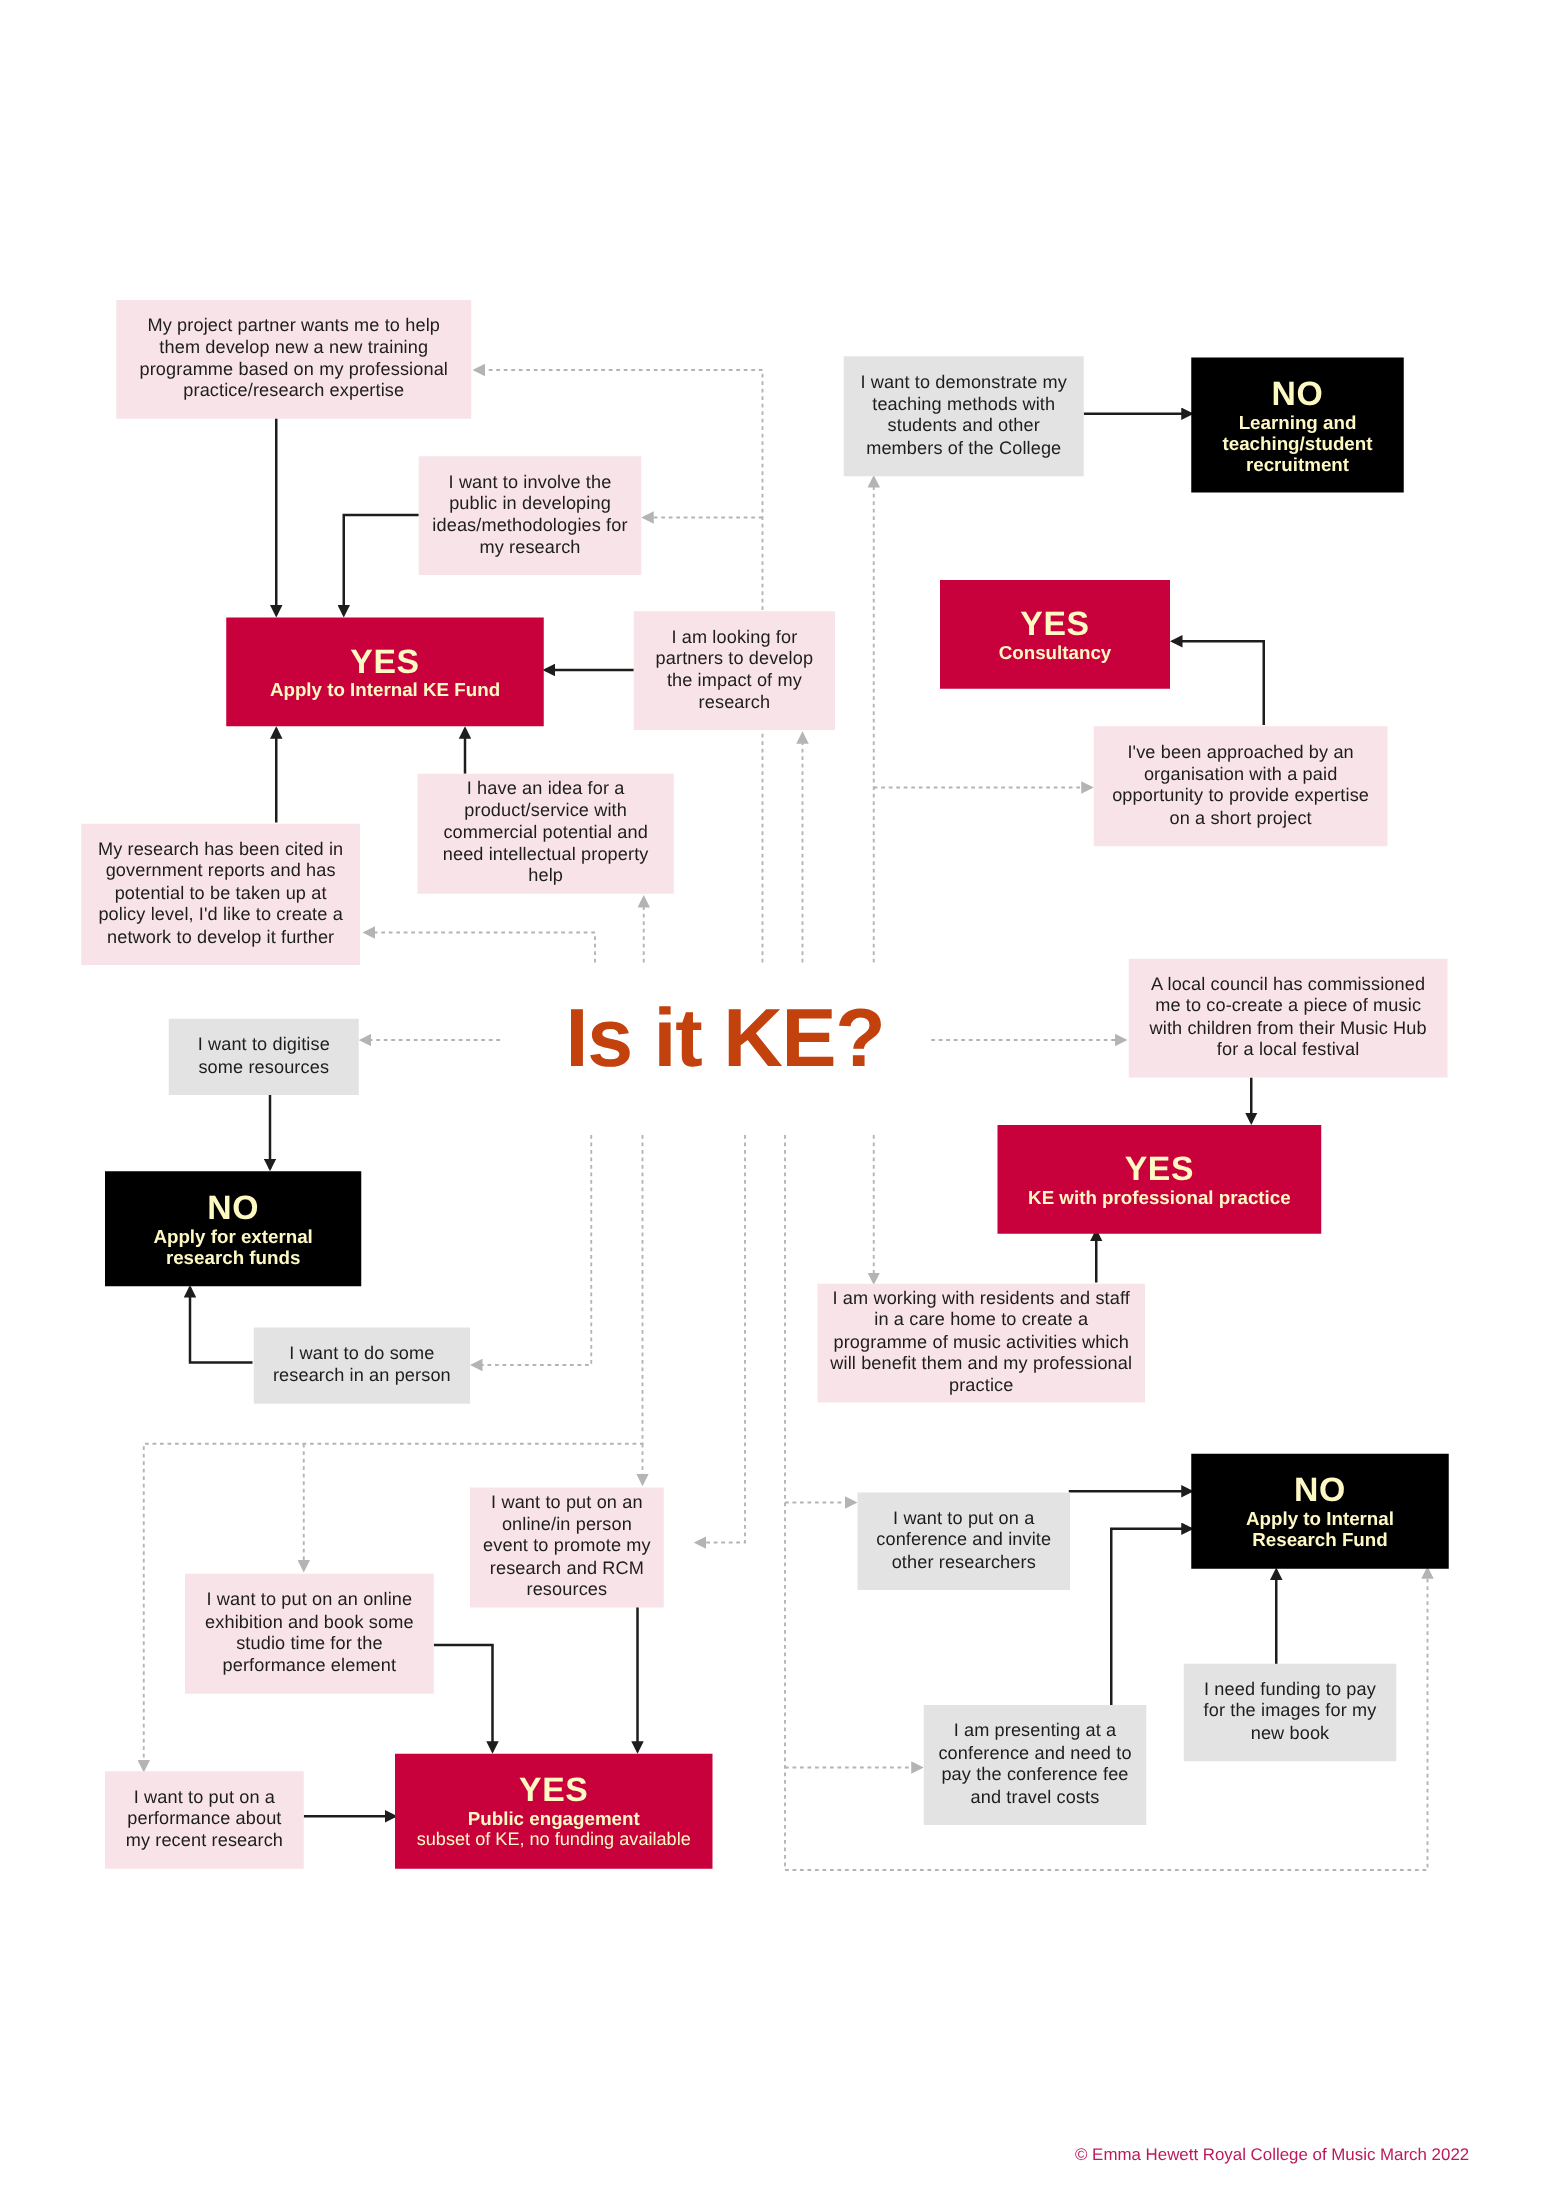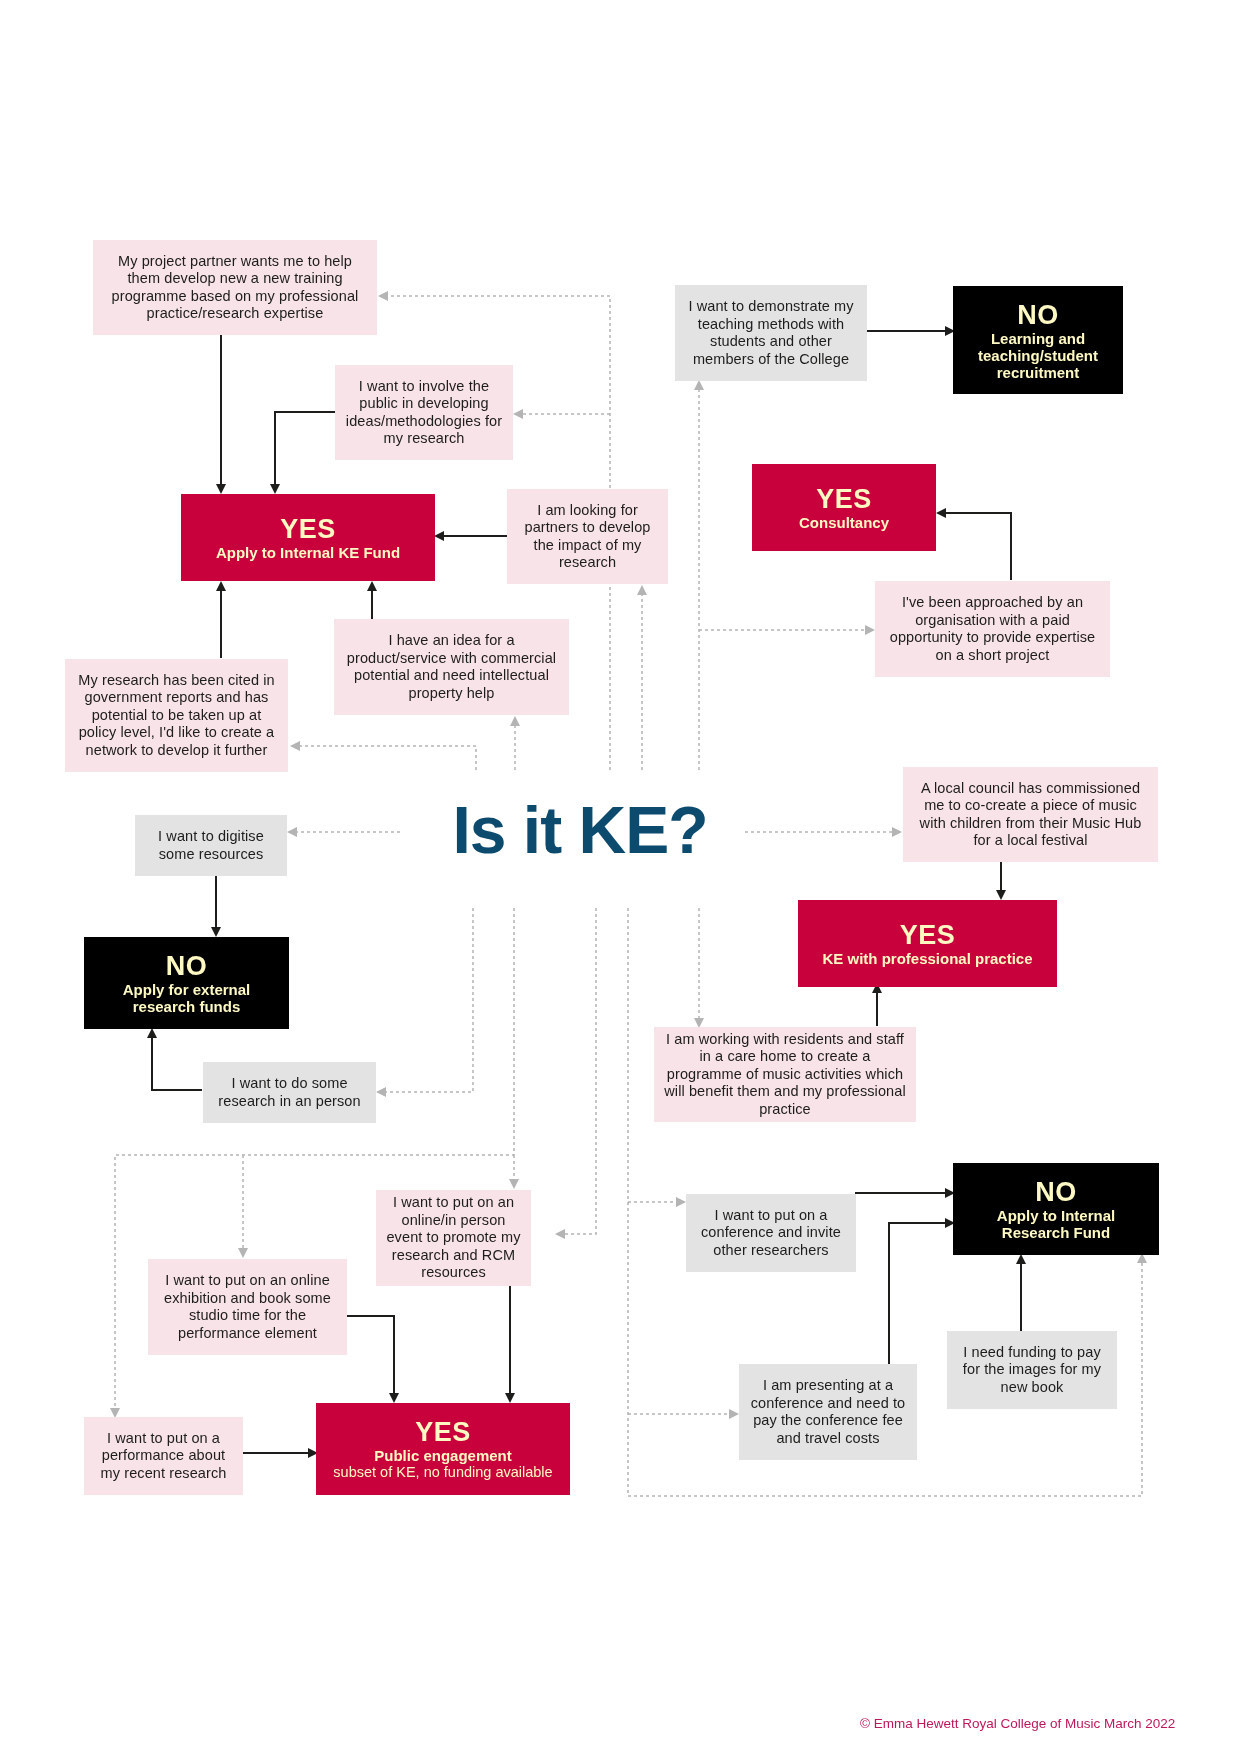--- a/index.html
+++ b/index.html
@@ -13,21 +13,21 @@
   .q.pink { background: #f8e3e8; }
   .q.grey { background: #e3e3e3; }
   .outcome { color: #fef9c3; padding: 6px 8px; }
   .outcome.yes { background: #c8003c; }
   .outcome.no { background: #000000; }
   .outcome .head { font-weight: 700; font-size: 27px; line-height: 30px; letter-spacing: 0.5px; }
   .outcome .sub { font-weight: 700; font-size: 15px; line-height: 17px; }
   .outcome .note { font-weight: 400; font-size: 14.5px; line-height: 17px; }
   .title { position: absolute; left: 430px; top: 790px; width: 300px; height: 80px;
            font-weight: 700; font-size: 66px; line-height: 80px; letter-spacing: -1px;
-           color: #0c4a6e; text-align: center; white-space: nowrap; }
+           color: #c2410c; text-align: center; white-space: nowrap; }
   .footer { position: absolute; left: 860px; top: 1716px; font-size: 13.5px; color: #be185d;
             white-space: nowrap; }
 </style>
 </head>
 <body>
 
 <div id="canvas">
 
   <svg class="links" viewBox="0 0 1241 1754">
     <defs>
@@ -134,21 +134,21 @@
   </div>
 
   <div class="node q pink" style="left:335px;top:365px;width:178px;height:95px;">
     <span>I want to involve the public in developing ideas/methodologies for my research</span>
   </div>
 
   <div class="node q pink" style="left:507px;top:489px;width:161px;height:95px;">
     <span>I am looking for partners to develop the impact of my research</span>
   </div>
 
-  <div class="node q pink" style="left:334px;top:619px;width:235px;height:96px;">
+  <div class="node q pink" style="left:334px;top:619px;width:205px;height:96px;">
     <span>I have an idea for a product/service with commercial potential and need intellectual property help</span>
   </div>
 
   <div class="node q pink" style="left:65px;top:659px;width:223px;height:113px;">
     <span>My research has been cited in government reports and has potential to be taken up at policy level, I'd like to create a network to develop it further</span>
   </div>
 
   <div class="node q grey" style="left:675px;top:285px;width:192px;height:96px;">
     <span>I want to demonstrate my teaching methods with students and other members of the College</span>
   </div>

